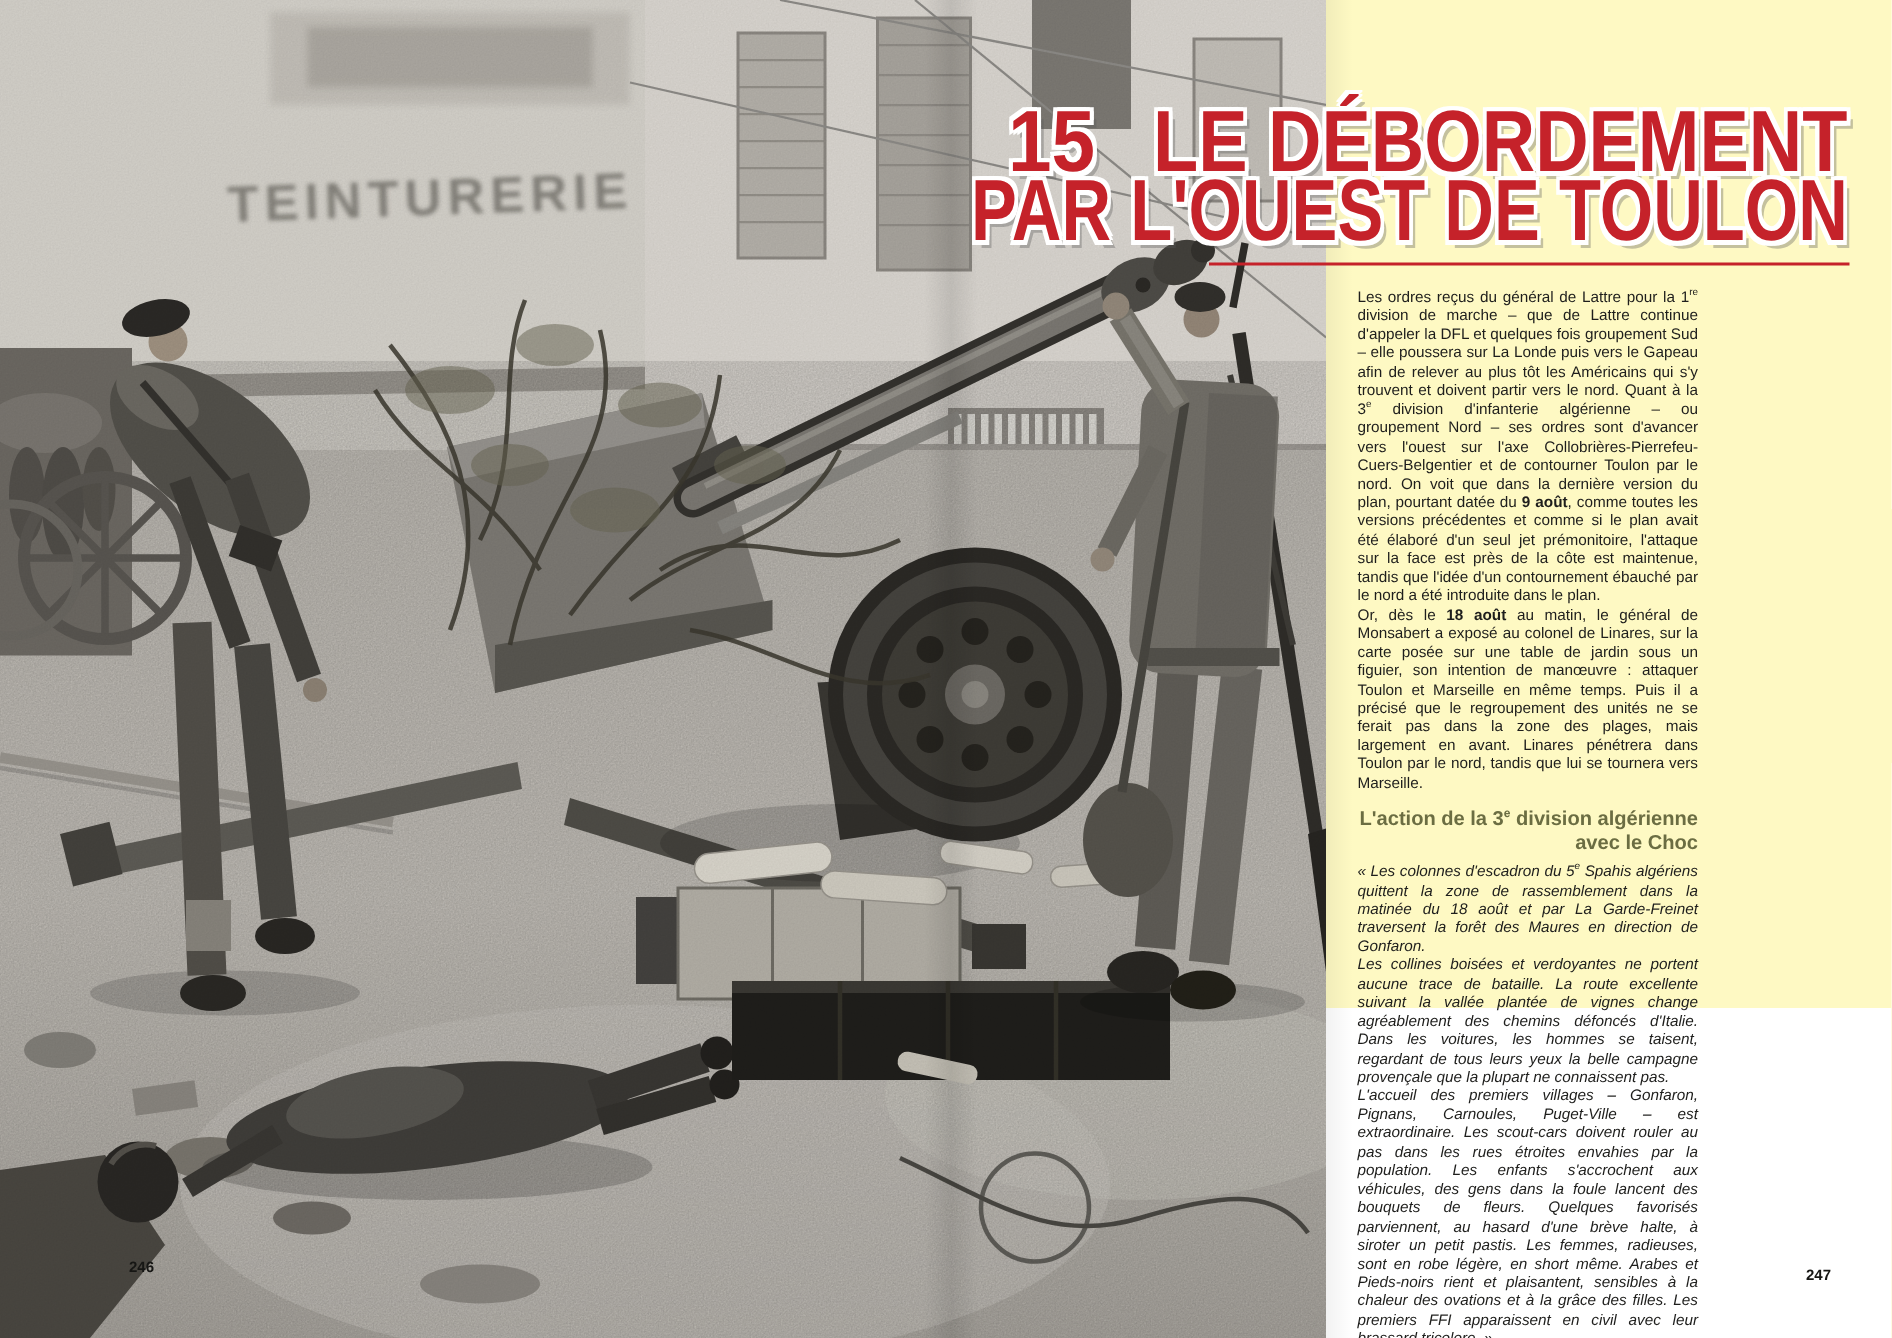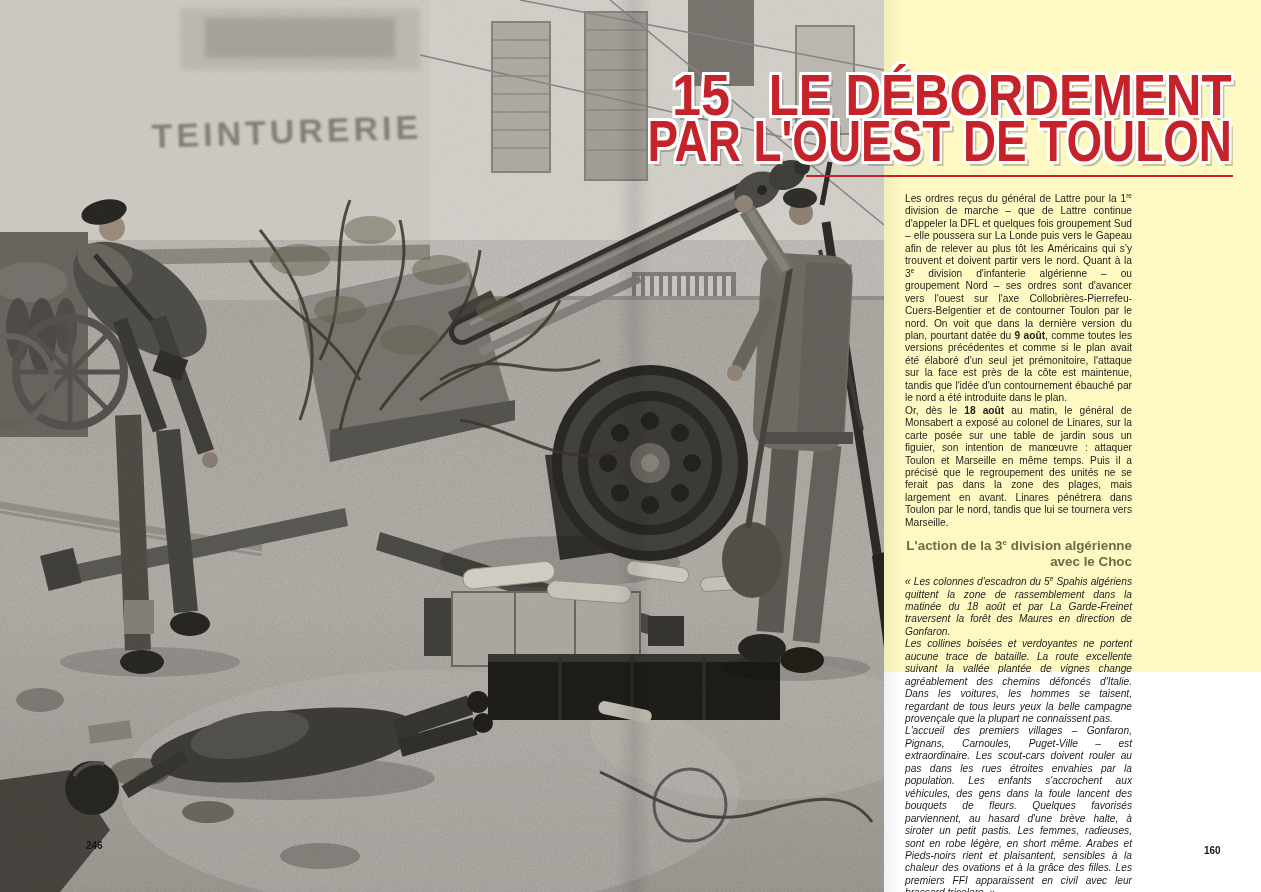--- a/index.html
+++ b/index.html
@@ -319,15 +319,15 @@
     <p class="section-heading"><span>L'action de la 3</span><sup>e</sup><span> division algérienne avec le Choc</span></p>
 
     <p class="quote"><span>« Les colonnes d'escadron du 5</span><sup>e</sup><span> Spahis algériens quittent la zone de rassemblement dans la matinée du 18 août et par La Garde-Freinet traversent la forêt des Maures en direction de Gonfaron.</span></p>
     <p class="quote">Les collines boisées et verdoyantes ne portent aucune trace de bataille. La route excellente suivant la vallée plantée de vignes change agréablement des chemins défoncés d'Italie. Dans les voitures, les hommes se taisent, regardant de tous leurs yeux la belle campagne provençale que la plupart ne connaissent pas.</p>
     <p class="quote">L'accueil des premiers villages – Gonfaron, Pignans, Carnoules, Puget-Ville – est extraordinaire. Les scout-cars doivent rouler au pas dans les rues étroites envahies par la population. Les enfants s'accrochent aux véhicules, des gens dans la foule lancent des bouquets de fleurs. Quelques favorisés parviennent, au hasard d'une brève halte, à siroter un petit pastis. Les femmes, radieuses, sont en robe légère, en short même. Arabes et Pieds-noirs rient et plaisantent, sensibles à la chaleur des ovations et à la grâce des filles. Les premiers FFI apparaissent en civil avec leur brassard tricolore. »</p>
 
   </div>
 
 
   <div class="page-number page-number-left">246</div>
-  <div class="page-number page-number-right">160</div>
+  <div class="page-number page-number-right">247</div>
 
 </div>
 
 </body></html>

